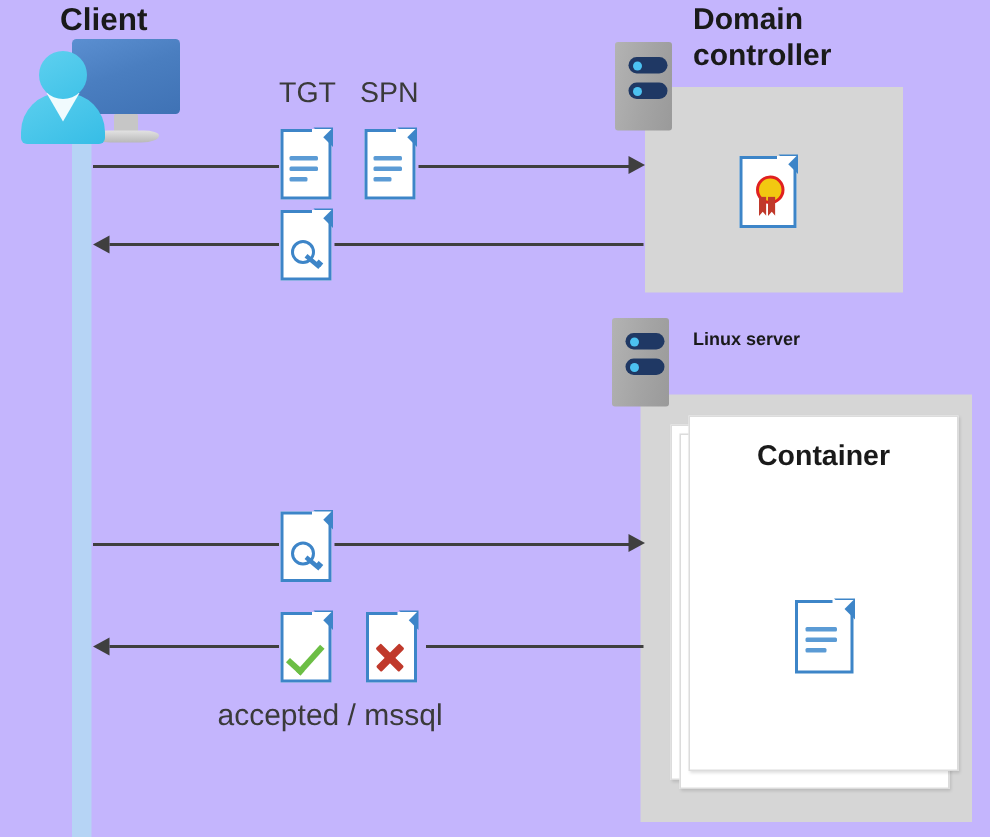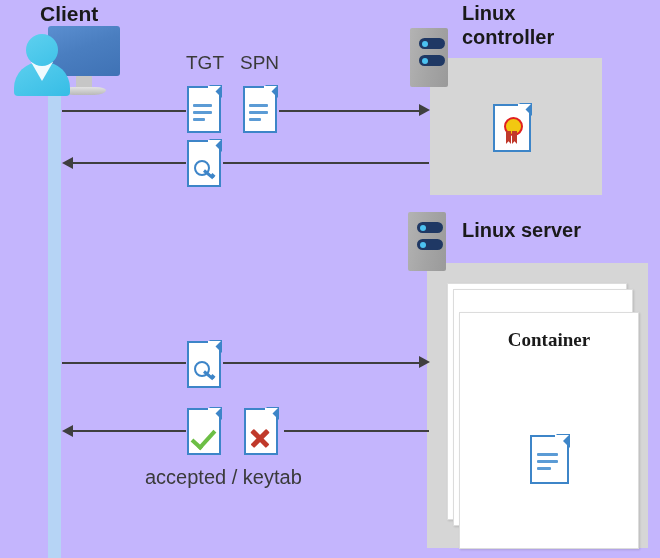--- a/index.html
+++ b/index.html
@@ -157,53 +157,53 @@
 
   <div class="abs" style="left:10px;top:24px;width:110px;height:72px;">
     <div class="abs mon-screen" style="left:38px;top:2px;"></div>
     <div class="abs mon-neck" style="left:66px;top:52px;"></div>
     <div class="abs mon-base" style="left:52px;top:63px;"></div>
     <div class="abs person-body" style="left:4px;top:38px;"></div>
     <div class="abs person-collar" style="left:21px;top:38px;"></div>
     <div class="abs person-head" style="left:16px;top:10px;"></div>
   </div>
 
-  <div class="abs ttl-bold" style="left:462px;top:2px;font-size:20px;">Linux
+  <div class="abs ttl-bold" style="left:462px;top:2px;font-size:20px;">Domain
 controller</div>
 
   <div class="abs zone" style="left:430px;top:58px;width:172px;height:137px;"></div>
 
   <div class="abs chassis" style="left:410px;top:28px;width:38px;height:59px;">
     <div class="bar" style="top:10px;"></div>
     <div class="bar" style="top:27px;"></div>
   </div>
 
   <div class="doc" style="left:493px;top:104px;width:38px;height:48px;">
     <div class="sheet"></div>
     <div class="fold" style="border-width:0 13px 13px 0;"></div>
     <div class="foldshadow" style="right:0;top:0;border-width:0 0 13px 13px;"></div>
     <div class="seal-circle" style="left:11px;top:13px;width:15px;height:15px;"></div>
     <div class="abs" style="left:13px;top:27px;width:5px;height:13px;background:#c0392b;
          clip-path:polygon(0 0,100% 0,100% 100%,50% 78%,0 100%);"></div>
     <div class="abs" style="left:19px;top:27px;width:5px;height:13px;background:#c0392b;
          clip-path:polygon(0 0,100% 0,100% 100%,50% 78%,0 100%);"></div>
   </div>
 
-  <div class="abs ttl-bold" style="left:462px;top:219px;font-size:20px;">Linux server</div>
+  <div class="abs ttl-bold" style="left:462px;top:219px;font-size:12px;">Linux server</div>
 
   <div class="abs zone" style="left:427px;top:263px;width:221px;height:285px;"></div>
 
   <div class="abs chassis" style="left:408px;top:212px;width:38px;height:59px;">
     <div class="bar" style="top:10px;"></div>
     <div class="bar" style="top:27px;"></div>
   </div>
 
   <div class="card" style="left:447px;top:283px;width:178px;height:235px;"></div>
   <div class="card" style="left:453px;top:289px;width:178px;height:235px;"></div>
-  <div class="card" style="left:459px;top:312px;width:178px;height:235px;font-family:Liberation Serif, serif;">
+  <div class="card" style="left:459px;top:277px;width:178px;height:235px;">
 
     <div class="abs ttl-bold" style="left:0;top:16px;width:178px;text-align:center;font-size:19px;">Container</div>
 
 
     <div class="doc" style="left:70px;top:122px;width:39px;height:49px;">
       <div class="sheet"></div>
       <div class="fold" style="border-width:0 14px 14px 0;"></div>
       <div class="foldshadow" style="right:0;top:0;border-width:0 0 14px 14px;"></div>
       <div class="line" style="left:7px;top:18px;width:21px;height:3px;"></div>
       <div class="line" style="left:7px;top:25px;width:21px;height:3px;"></div>
@@ -275,15 +275,15 @@
   </div>
 
   <div class="doc" style="left:244px;top:408px;width:34px;height:47px;">
     <div class="sheet"></div>
     <div class="fold" style="border-width:0 13px 13px 0;"></div>
     <div class="foldshadow" style="right:0;top:0;border-width:0 0 13px 13px;"></div>
     <div class="xmark" style="left:5px;top:28px;transform:rotate(45deg);"></div>
     <div class="xmark" style="left:5px;top:28px;transform:rotate(-45deg);"></div>
   </div>
 
-  <div class="abs lbl" style="left:145px;top:466px;font-size:20px;">accepted / keytab</div>
+  <div class="abs lbl" style="left:145px;top:466px;font-size:20px;">accepted / mssql</div>
 
 </div>
 
 </body></html>

